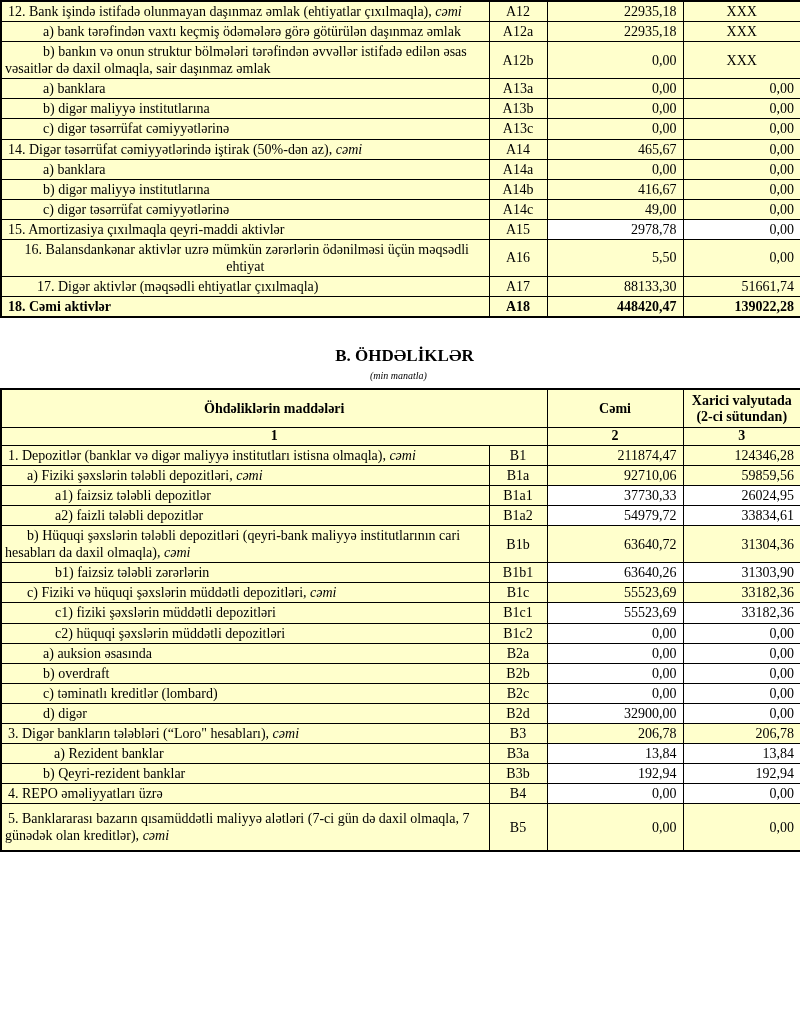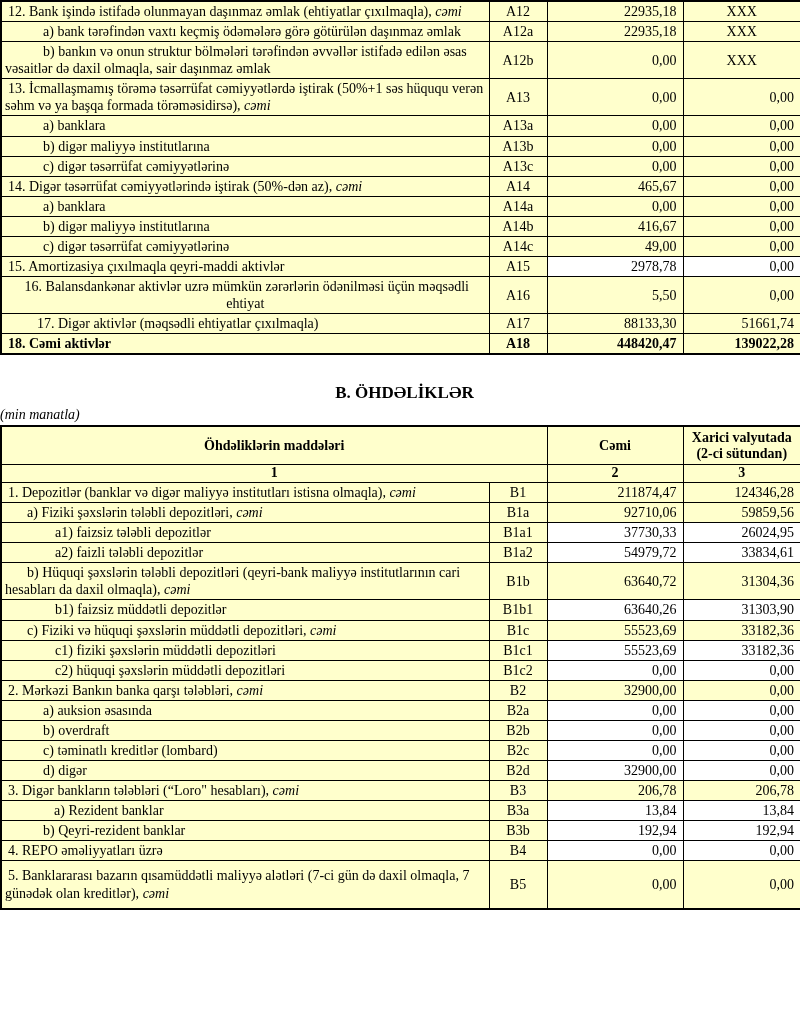--- a/index.html
+++ b/index.html
@@ -17,21 +17,21 @@
   .center{text-align:center;padding-right:3px;}
   .bold td{font-weight:bold;}
   .tall td{padding-top:6px;padding-bottom:6px;}
   th.hdr{font-weight:bold;text-align:center;line-height:1.1;padding:3px 2px;}
   th.num{font-weight:bold;text-align:center;padding:0 2px;line-height:1.2;}
   .sec-title{
     text-align:center;font-weight:bold;font-size:17px;margin:28px 0 4px 9px;
     font-family:"Liberation Serif","DejaVu Serif",serif;
   }
   .unit-note{
-    text-align:left;font-style:italic;font-size:14px;margin:0 3px 1px 0;height:17px;
+    text-align:center;font-style:italic;font-size:10px;margin:0 3px 1px 0;height:17px;
   }
 </style>
 </head>
 <body>
 
 <div>
 
   <table>
     <colgroup>
       <col style="width:488px">
@@ -50,26 +50,20 @@
           <td class="lbl yellow" style="text-indent: 38px;"><span>a) bank tərəfindən vaxtı keçmiş ödəmələrə görə götürülən daşınmaz əmlak</span></td>
           <td class="code yellow">A12a</td>
           <td class="val yellow">22935,18</td>
           <td class="center yellow">XXX</td>
         </tr>
         <tr>
           <td class="lbl yellow" style="text-indent: 38px;"><span>b) bankın və onun struktur bölmələri tərəfindən əvvəllər istifadə edilən əsas vəsaitlər də daxil olmaqla, sair daşınmaz əmlak</span></td>
           <td class="code yellow">A12b</td>
           <td class="val yellow">0,00</td>
           <td class="center yellow">XXX</td>
-        </tr>
-        <tr>
-          <td class="lbl yellow" style="text-indent: 3px;"><span>13. İcmallaşmamış törəmə təsərrüfat cəmiyyətlərdə iştirak (50%+1 səs hüququ verən səhm və ya başqa formada törəməsidirsə), </span><i>cəmi</i></td>
-          <td class="code yellow">A13</td>
-          <td class="val yellow">0,00</td>
-          <td class="val yellow">0,00</td>
         </tr>
         <tr>
           <td class="lbl yellow" style="text-indent: 38px;"><span>a) banklara</span></td>
           <td class="code yellow">A13a</td>
           <td class="val yellow">0,00</td>
           <td class="val yellow">0,00</td>
         </tr>
         <tr>
           <td class="lbl yellow" style="text-indent: 38px;"><span>b) digər maliyyə institutlarına</span></td>
           <td class="code yellow">A13b</td>
@@ -180,21 +174,21 @@
           <td class="val white">54979,72</td>
           <td class="val white">33834,61</td>
         </tr>
         <tr>
           <td class="lbl yellow" style="text-indent: 22px;"><span>b) Hüquqi şəxslərin tələbli depozitləri (qeyri-bank maliyyə institutlarının cari hesabları da daxil olmaqla), </span><i>cəmi</i></td>
           <td class="code yellow">B1b</td>
           <td class="val yellow">63640,72</td>
           <td class="val yellow">31304,36</td>
         </tr>
         <tr>
-          <td class="lbl yellow" style="text-indent: 50px;"><span>b1) faizsiz müddətli depozitlər</span></td>
+          <td class="lbl yellow" style="text-indent: 50px;"><span>b1) faizsiz tələbli zərərlərin</span></td>
           <td class="code yellow">B1b1</td>
           <td class="val white">63640,26</td>
           <td class="val white">31303,90</td>
         </tr>
         <tr>
           <td class="lbl yellow" style="text-indent: 22px;"><span>c) Fiziki və hüquqi şəxslərin müddətli depozitləri, </span><i>cəmi</i></td>
           <td class="code yellow">B1c</td>
           <td class="val yellow">55523,69</td>
           <td class="val yellow">33182,36</td>
         </tr>
@@ -204,26 +198,20 @@
           <td class="val white">55523,69</td>
           <td class="val white">33182,36</td>
         </tr>
         <tr>
           <td class="lbl yellow" style="text-indent: 50px;"><span>c2) hüquqi şəxslərin müddətli depozitləri</span></td>
           <td class="code yellow">B1c2</td>
           <td class="val white">0,00</td>
           <td class="val white">0,00</td>
         </tr>
         <tr>
-          <td class="lbl yellow" style="text-indent: 3px;"><span>2. Mərkəzi Bankın banka qarşı tələbləri, </span><i>cəmi</i></td>
-          <td class="code yellow">B2</td>
-          <td class="val yellow">32900,00</td>
-          <td class="val yellow">0,00</td>
-        </tr>
-        <tr>
           <td class="lbl yellow" style="text-indent: 38px;"><span>a) auksion əsasında</span></td>
           <td class="code yellow">B2a</td>
           <td class="val white">0,00</td>
           <td class="val white">0,00</td>
         </tr>
         <tr>
           <td class="lbl yellow" style="text-indent: 38px;"><span>b) overdraft</span></td>
           <td class="code yellow">B2b</td>
           <td class="val white">0,00</td>
           <td class="val white">0,00</td>

